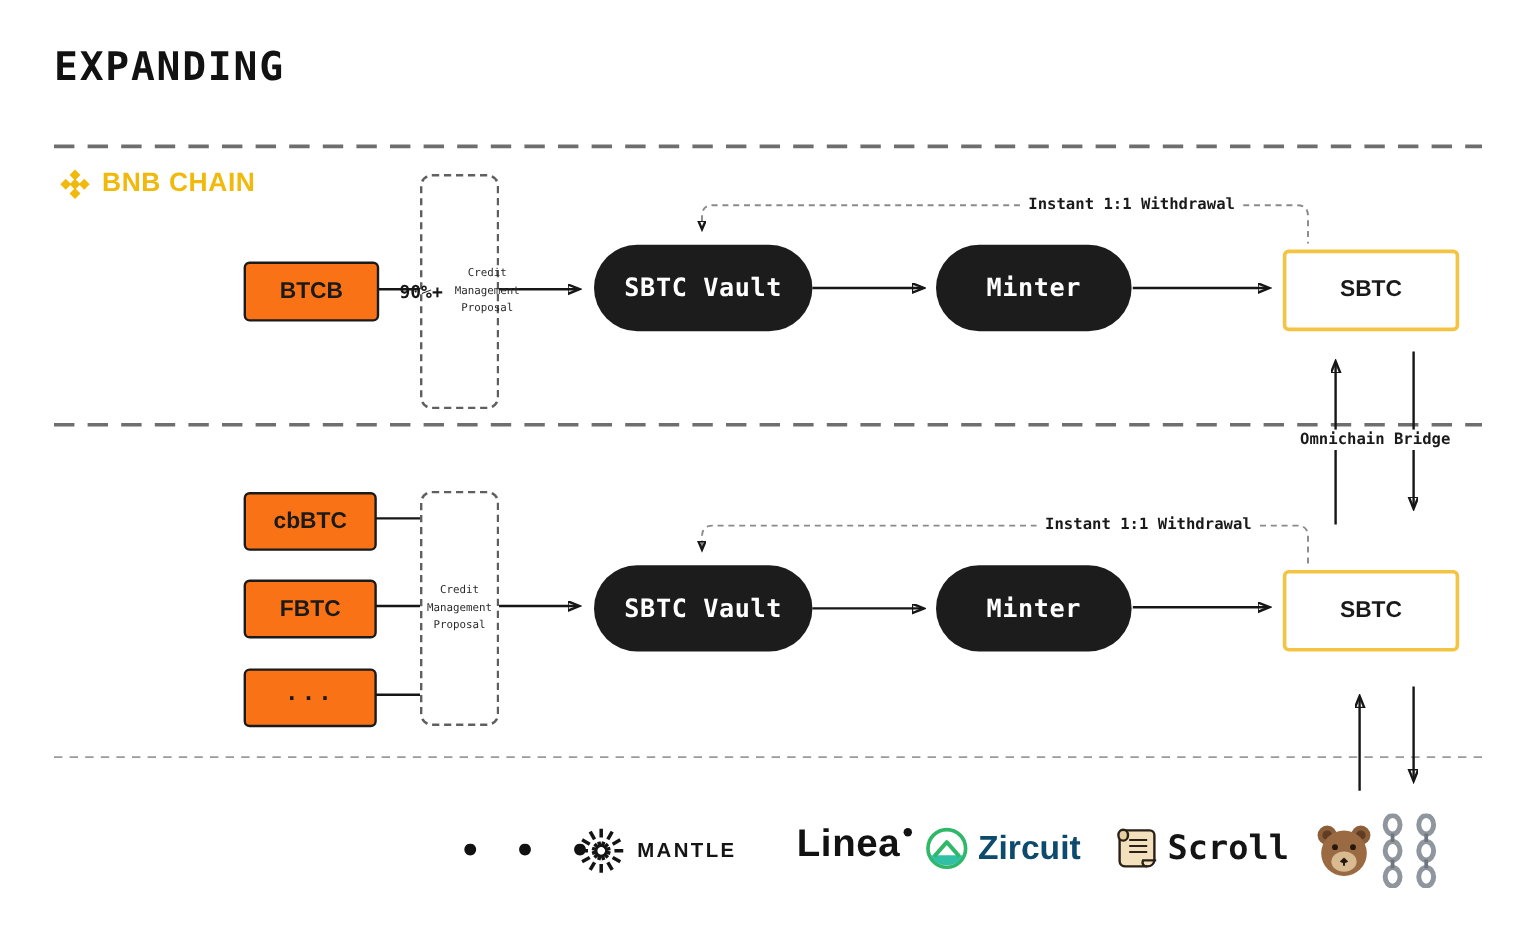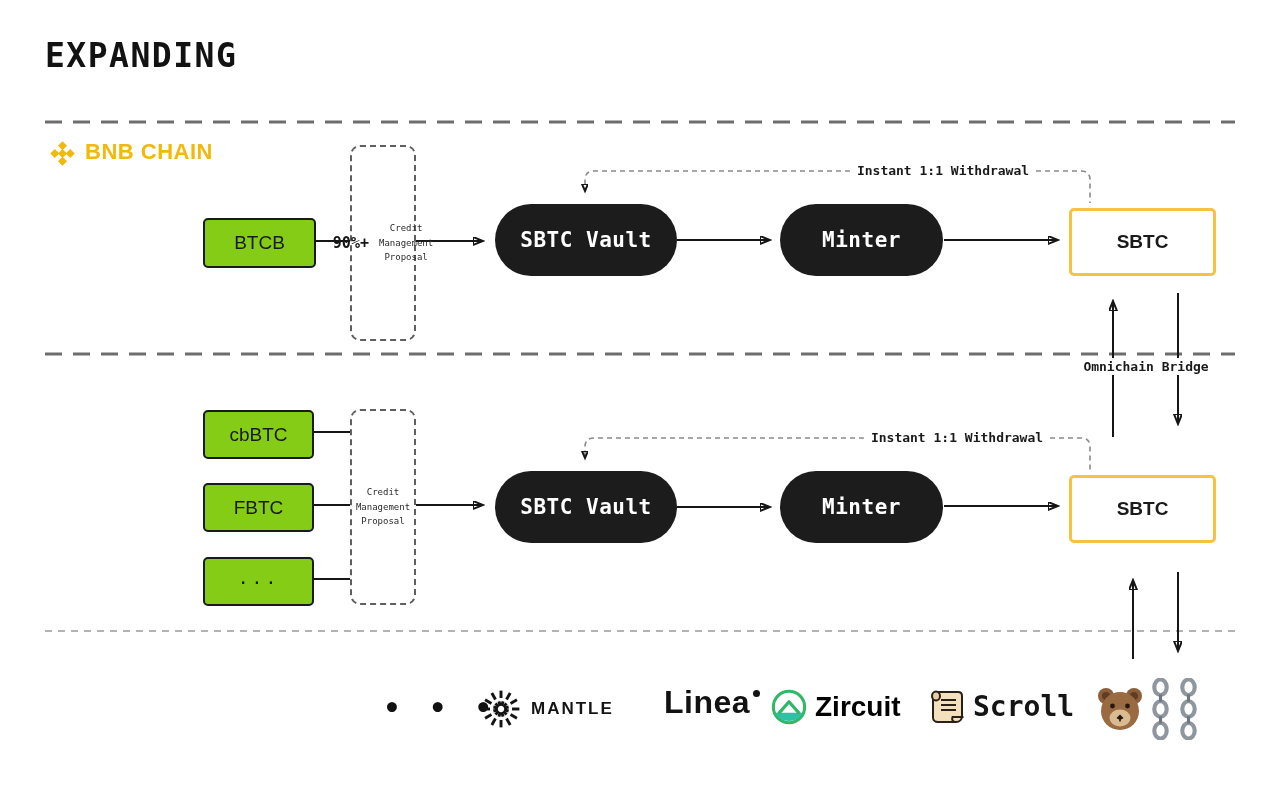--- a/index.html
+++ b/index.html
@@ -8,23 +8,23 @@
 
   .page-title{position:absolute;left:45px;top:36px;margin:0;font-family:"DejaVu Sans Mono",monospace;
               font-size:33px;font-weight:700;letter-spacing:1.5px;color:#121212;}
 
   .wires{position:absolute;left:0;top:0;z-index:1;}
   .wires line,.wires path{stroke:#161616;stroke-width:2;fill:none;}
   .wires .sep-bold{stroke:#6e6e6e;stroke-width:3;stroke-dasharray:17 11;}
   .wires .sep-thin{stroke:#9a9a9a;stroke-width:1.5;stroke-dasharray:7 6;}
   .wires .wd{stroke:#8a8a8a;stroke-width:1.6;stroke-dasharray:5 4;}
 
-  .box{position:absolute;z-index:2;border:2px solid #1a1a1a;border-radius:5px;background:#84cc16;
+  .box{position:absolute;z-index:2;border:2px solid #1a1a1a;border-radius:5px;background:#f97316;
        display:flex;align-items:center;justify-content:center;
-       font-family:"Liberation Sans",sans-serif;font-size:19px;font-weight:400;color:#1a1a1a;}
+       font-family:"Liberation Sans",sans-serif;font-size:19px;font-weight:700;color:#1a1a1a;}
   .box.dots-box{font-family:"DejaVu Sans Mono",monospace;letter-spacing:3px;font-size:18px;}
   .box.dots-box span{transform:translateY(-4px);}
 
   .token-box{position:absolute;z-index:2;border:3px solid #F5C342;border-radius:5px;background:#fff;
        display:flex;align-items:center;justify-content:center;
        font-family:"Liberation Sans",sans-serif;font-size:19px;font-weight:600;color:#1a1a1a;}
 
   .pill{position:absolute;z-index:2;background:#1C1C1C;border-radius:36px;color:#ffffff;
         display:flex;align-items:center;justify-content:center;
         font-family:"DejaVu Sans Mono",monospace;font-size:21px;font-weight:600;letter-spacing:0.5px;}
@@ -52,21 +52,21 @@
         letter-spacing:9px;color:#111;}
   .mantle{left:480px;top:688px;gap:9px;}
   .mantle .wordmark{font-family:"Liberation Sans",sans-serif;font-size:17px;font-weight:800;
         letter-spacing:2px;color:#141414;}
   .linea{left:664px;top:684px;}
   .linea .wordmark{font-family:"Liberation Sans",sans-serif;font-size:32px;font-weight:700;
         letter-spacing:0.5px;color:#121212;}
   .linea-dot{width:7px;height:7px;border-radius:50%;background:#121212;margin:-18px 0 0 3px;}
   .zircuit{left:770px;top:688px;gap:7px;}
   .zircuit .wordmark{font-family:"Liberation Sans",sans-serif;font-size:28px;font-weight:600;
-        color:#000000;}
+        color:#0c4a6e;}
   .scroll{left:925px;top:686px;gap:6px;}
   .scroll .wordmark{font-family:"DejaVu Sans Mono",monospace;font-size:28px;font-weight:700;
         color:#141414;}
   .berachain{left:1096px;top:678px;gap:5px;align-items:center;}
 </style>
 </head>
 <body>
 
 <div class="canvas">
 

